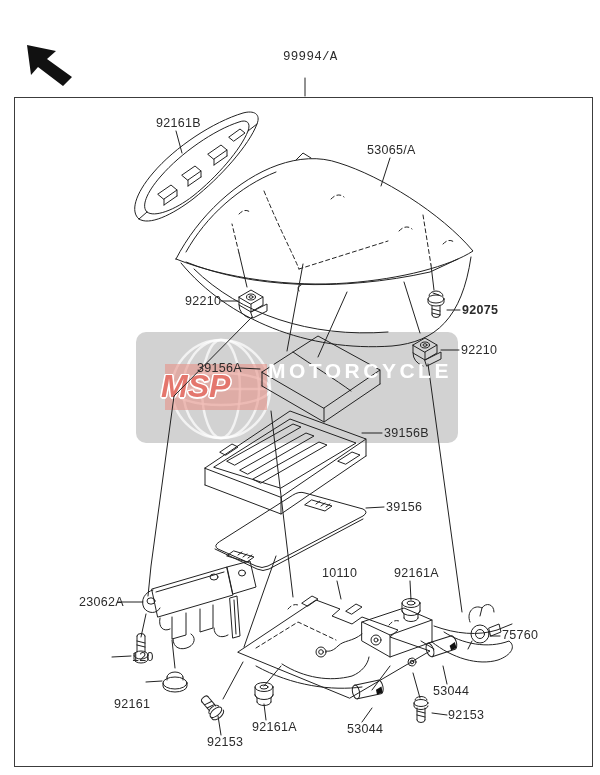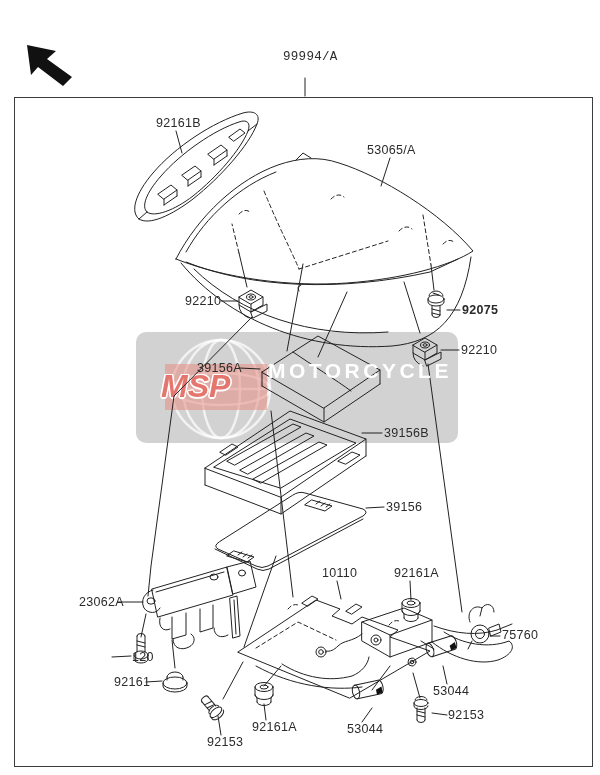--- a/index.html
+++ b/index.html
@@ -273,19 +273,19 @@
   <div class="plabel" style="left:462px;top:303px;font-weight:bold;">92075</div>
   <div class="plabel" style="left:461px;top:343px;">92210</div>
   <div class="plabel" style="left:197px;top:361px;">39156A</div>
   <div class="plabel" style="left:384px;top:426px;text-align:right;">39156B</div>
   <div class="plabel" style="left:386px;top:500px;">39156</div>
   <div class="plabel" style="left:322px;top:566px;">10110</div>
   <div class="plabel" style="left:394px;top:566px;">92161A</div>
   <div class="plabel" style="left:79px;top:595px;">23062A</div>
   <div class="plabel" style="left:502px;top:628px;">75760</div>
   <div class="plabel" style="left:92px;top:650px;margin-left:40px;">120</div>
-  <div class="plabel" style="left:114px;top:675px;">92161</div>
+  <div class="plabel" style="left:114px;top:697px;">92161</div>
   <div class="plabel" style="left:207px;top:735px;">92153</div>
   <div class="plabel" style="left:252px;top:720px;">92161A</div>
   <div class="plabel" style="left:347px;top:722px;">53044</div>
   <div class="plabel" style="left:433px;top:684px;">53044</div>
   <div class="plabel" style="left:448px;top:708px;">92153</div>
 </div>
 
 </body></html>

